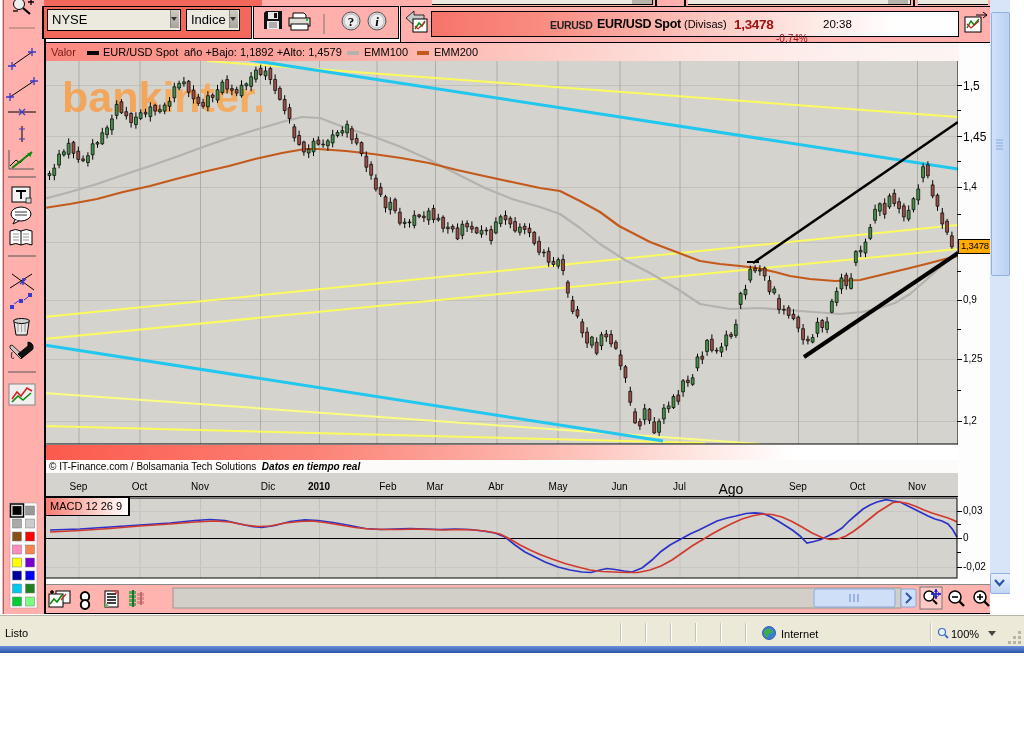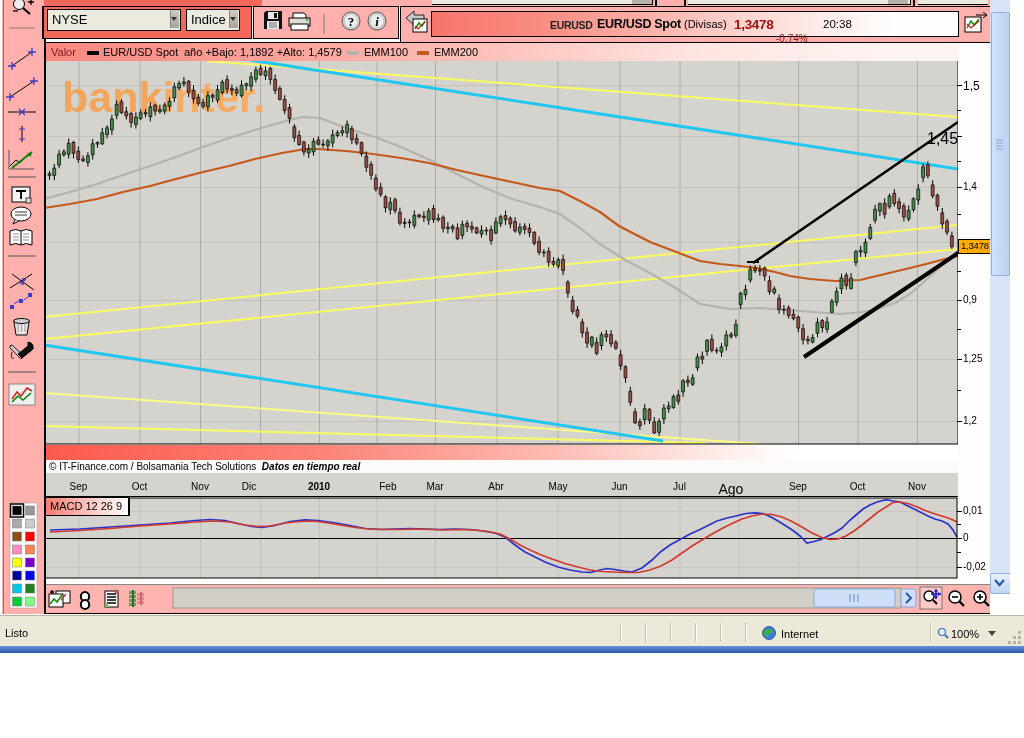--- a/index.html
+++ b/index.html
@@ -38,31 +38,31 @@
 <path d="M44 511.5H957M44 567.5H957" stroke="#c9c7c2" stroke-width="1" fill="none"></path>
 <path d="M44 538.5H957" stroke="#000" stroke-width="1" fill="none"></path>
 <path d="M50 530 L80 529 L110 527 L140 525 L170 523 L195 520.5 L210 519.5 L225 520.5 L240 524 L252 526.5 L262 527.5 L275 525.5 L290 521.5 L305 519.8 L318 520.5 L333 522.5 L350 525.5 L365 528.5 L380 529.5 L395 529 L410 528.5 L425 529 L440 529.5 L455 529 L470 529.5 L483 531 L495 533 L505 537 L515 545 L525 552 L535 557 L545 562 L558 567 L570 570 L582 572 L591 572.5 L600 570 L607 568.5 L615 569.5 L624 571 L632 572 L642 568 L652 560 L661 551.5 L670 545 L680 539.5 L690 534 L699 530 L708 525.5 L717 521 L727 518 L736 516 L746 513.5 L755 512.8 L763 513.5 L771 517 L778 521 L786 526 L793 530.5 L800 536 L807 543 L814 541.5 L821 539.5 L828 536 L835 532.5 L842 528 L849 521 L856 515 L863 509 L870 505 L877 502 L886 499.7 L893 501 L900 502 L907 505.5 L914 509 L921 512.5 L928 516 L935 519 L942 521 L948 524 L953 530 L957 537" stroke="#2a32c8" stroke-width="1.7" fill="none"></path>
 <path d="M50 532 L80 530.5 L110 528.5 L140 526 L170 524 L195 522 L215 521 L230 522 L245 525 L258 526.5 L270 526 L285 523 L300 521.5 L312 521 L325 522.5 L340 525 L355 527.5 L370 529 L385 529.5 L400 529.5 L415 529 L430 529.5 L445 530 L460 529.5 L475 530 L488 531.5 L500 534 L510 539 L520 545 L530 550 L540 554.5 L552 559 L565 563.5 L578 567 L590 570 L602 571.5 L614 572 L626 572.5 L638 572.5 L650 570 L661 566 L672 560 L682 553 L692 546 L702 540 L712 534 L722 528.5 L732 523.5 L742 519 L752 516 L762 514 L772 514.5 L782 517 L792 521.5 L802 527 L812 533 L822 537.5 L830 539.5 L838 539 L846 536 L854 531 L862 525 L870 518.5 L878 512 L886 507 L893 502.5 L900 502 L908 503.5 L916 506.5 L924 510 L932 513 L940 515.5 L948 518 L953 520 L957 522" stroke="#d03a2e" stroke-width="1.7" fill="none"></path>
 <rect x="44" y="498" width="913" height="80" fill="none" stroke="#000" stroke-width="1"></rect>
 </svg>
 
 <div class="abs" style="left:958px;top:44px;width:32px;height:569px;background:#fdfdfd"></div>
 <div style="position:absolute;left:963px;top:79px;font-size:12px;color:#000">1,5</div>
 <div style="position:absolute;left:957px;top:85px;width:5px;height:1px;background:#000"></div>
-<div style="position:absolute;left:927px;top:130px;font-size:16px;color:#000">1,45</div>
+<div style="position:absolute;left:963px;top:130px;font-size:12px;color:#000">1,45</div>
 <div style="position:absolute;left:957px;top:136px;width:5px;height:1px;background:#000"></div>
 <div style="position:absolute;left:963px;top:181px;font-size:10px;color:#000">1,4</div>
 <div style="position:absolute;left:957px;top:187px;width:5px;height:1px;background:#000"></div>
 <div style="position:absolute;left:963px;top:294px;font-size:10px;color:#000">0,9</div>
 <div style="position:absolute;left:957px;top:300px;width:5px;height:1px;background:#000"></div>
 <div style="position:absolute;left:963px;top:353px;font-size:10px;color:#000">1,25</div>
 <div style="position:absolute;left:957px;top:359px;width:5px;height:1px;background:#000"></div>
 <div style="position:absolute;left:963px;top:415px;font-size:10px;color:#000">1,2</div>
 <div style="position:absolute;left:957px;top:421px;width:5px;height:1px;background:#000"></div>
-<div style="position:absolute;left:963px;top:505px;font-size:10px;color:#000">0,01</div>
+<div style="position:absolute;left:963px;top:505px;font-size:10px;color:#000">0,03</div>
 <div style="position:absolute;left:957px;top:511px;width:5px;height:1px;background:#000"></div>
 <div style="position:absolute;left:963px;top:532px;font-size:10px;color:#000">0</div>
 <div style="position:absolute;left:957px;top:538px;width:5px;height:1px;background:#000"></div>
 <div style="position:absolute;left:963px;top:561px;font-size:10px;color:#000">-0,02</div>
 <div style="position:absolute;left:957px;top:567px;width:5px;height:1px;background:#000"></div>
 <div class="abs" style="left:957px;top:110px;width:4px;height:1px;background:#000"></div>
 <div class="abs" style="left:957px;top:161px;width:4px;height:1px;background:#000"></div>
 <div class="abs" style="left:957px;top:214px;width:4px;height:1px;background:#000"></div>
 <div class="abs" style="left:957px;top:271px;width:4px;height:1px;background:#000"></div>
 <div class="abs" style="left:957px;top:329px;width:4px;height:1px;background:#000"></div>
@@ -87,21 +87,21 @@
 <div class="abs" style="left:44px;top:445px;width:914px;height:15px;background:linear-gradient(90deg,#fb5a4c,#fc8377 30%,#fdbab1 55%,#fee7e3 72%,#fff 82%)"></div>
 
 <div class="abs" style="left:44px;top:460px;width:914px;height:13px;background:#fcfbfa;border-bottom:1px solid #888;font-size:10px;line-height:13px;color:#000">
 <span style="margin-left:5px">© IT-Finance.com / Bolsamania Tech Solutions&nbsp;&nbsp;<i><b>Datos en tiempo real</b></i></span>
 </div>
 
 <div class="abs" style="left:44px;top:473px;width:914px;height:23px;background:#d5d3ce;border-bottom:1px solid #000"></div>
 <div style="position:absolute;left:58.5px;top:481px;width:40px;text-align:center;font-size:10px;color:#000">Sep</div>
 <div style="position:absolute;left:119.5px;top:481px;width:40px;text-align:center;font-size:10px;color:#000">Oct</div>
 <div style="position:absolute;left:180px;top:481px;width:40px;text-align:center;font-size:10px;color:#000">Nov</div>
-<div style="position:absolute;left:229px;top:481px;width:40px;text-align:center;font-size:10px;color:#000">Dic</div>
+<div style="position:absolute;left:248px;top:481px;width:40px;text-align:center;font-size:10px;color:#000">Dic</div>
 <div style="position:absolute;left:299px;top:481px;width:40px;text-align:center;font-size:10px;font-weight:bold;color:#000">2010</div>
 <div style="position:absolute;left:356.5px;top:481px;width:40px;text-align:right;font-size:10px;color:#000">Feb</div>
 <div style="position:absolute;left:415px;top:481px;width:40px;text-align:center;font-size:10px;color:#000">Mar</div>
 <div style="position:absolute;left:476px;top:481px;width:40px;text-align:center;font-size:10px;color:#000">Abr</div>
 <div style="position:absolute;left:538px;top:481px;width:40px;text-align:center;font-size:10px;color:#000">May</div>
 <div style="position:absolute;left:599.5px;top:481px;width:40px;text-align:center;font-size:10px;color:#000">Jun</div>
 <div style="position:absolute;left:659.5px;top:481px;width:40px;text-align:center;font-size:10px;color:#000">Jul</div>
 <div style="position:absolute;left:718.5px;top:481px;width:40px;text-align:left;font-size:14px;color:#000">Ago</div>
 <div style="position:absolute;left:778px;top:481px;width:40px;text-align:center;font-size:10px;color:#000">Sep</div>
 <div style="position:absolute;left:837.5px;top:481px;width:40px;text-align:center;font-size:10px;color:#000">Oct</div>

